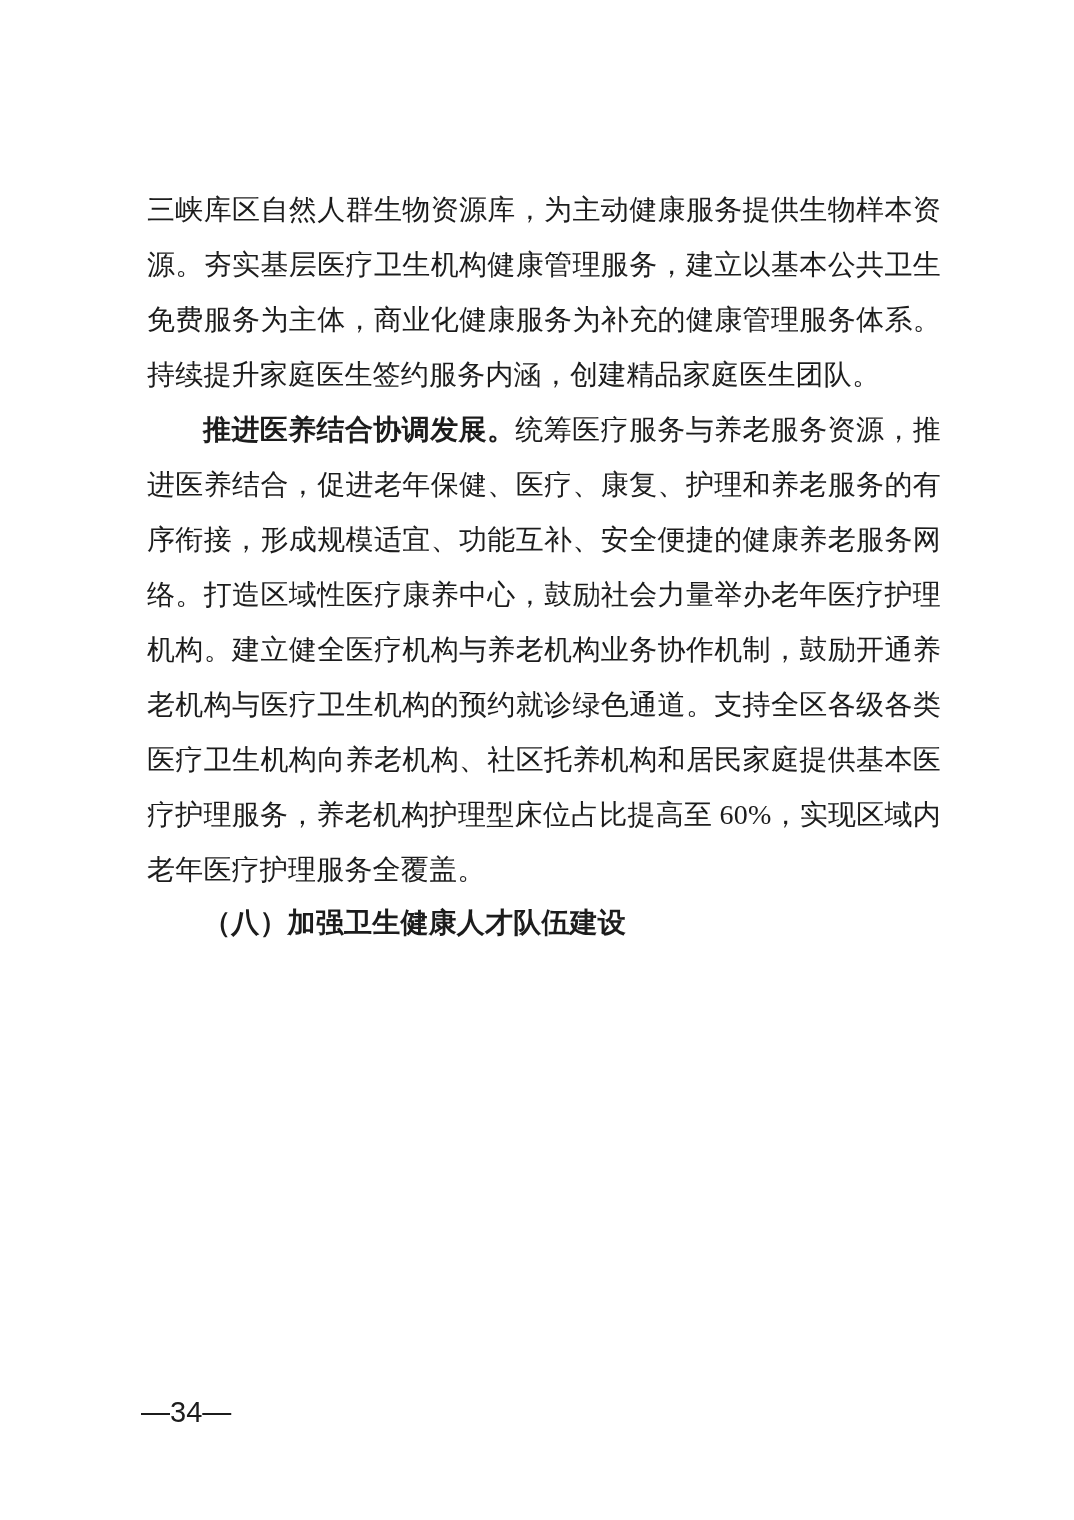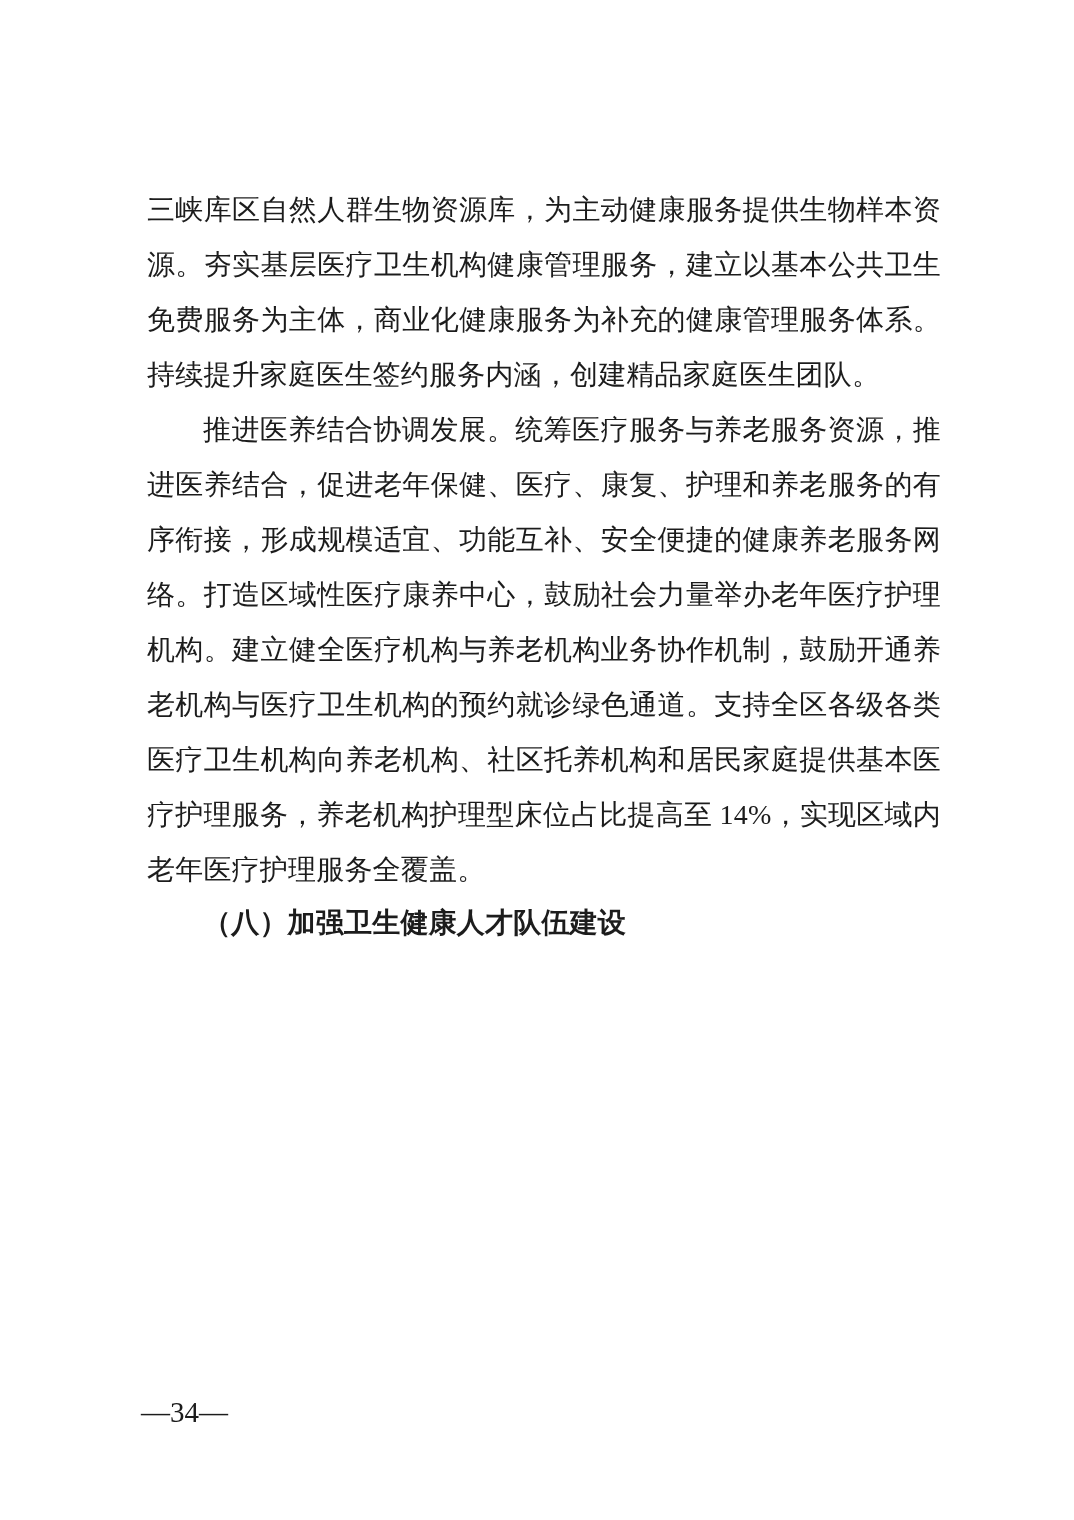--- a/index.html
+++ b/index.html
@@ -31,47 +31,47 @@
     font-size: 28px;
     line-height: 55px;
     color: #1c1c1c;
     text-align: justify;
     letter-spacing: 0.2px;
   }
   .para.indent {
     text-indent: 2em;
   }
   .lead {
-    font-weight: 400;
+    font-weight: 700;
     font-family: "Liberation Sans", "DejaVu Sans", sans-serif;
     letter-spacing: 0.2px;
   }
   .heading {
     font-weight: 700;
     font-family: Liberation Mono, monospace;
   }
   .footer {
     position: absolute;
     left: 141px;
     top: 1392px;
     font-size: 29px;
     line-height: 40px;
     color: #1c1c1c;
-    font-family: Liberation Serif, serif;
+    font-family: Liberation Sans, sans-serif;
   }
 </style>
 </head>
 <body>
 
 <div class="page">
   <div class="content">
 
     <p class="para"><span>三峡库区自然人群生物资源库，为主动健康服务提供生物样本资源。夯实基层医疗卫生机构健康管理服务，建立以基本公共卫生免费服务为主体，商业化健康服务为补充的健康管理服务体系。持续提升家庭医生签约服务内涵，创建精品家庭医生团队。</span></p>
 
-    <p class="para indent"><span class="lead">推进医养结合协调发展。</span><span>统筹医疗服务与养老服务资源，推进医养结合，促进老年保健、医疗、康复、护理和养老服务的有序衔接，形成规模适宜、功能互补、安全便捷的健康养老服务网络。打造区域性医疗康养中心，鼓励社会力量举办老年医疗护理机构。建立健全医疗机构与养老机构业务协作机制，鼓励开通养老机构与医疗卫生机构的预约就诊绿色通道。支持全区各级各类医疗卫生机构向养老机构、社区托养机构和居民家庭提供基本医疗护理服务，养老机构护理型床位占比提高至 14%，实现区域内老年医疗护理服务全覆盖。</span></p>
+    <p class="para indent"><span class="lead">推进医养结合协调发展。</span><span>统筹医疗服务与养老服务资源，推进医养结合，促进老年保健、医疗、康复、护理和养老服务的有序衔接，形成规模适宜、功能互补、安全便捷的健康养老服务网络。打造区域性医疗康养中心，鼓励社会力量举办老年医疗护理机构。建立健全医疗机构与养老机构业务协作机制，鼓励开通养老机构与医疗卫生机构的预约就诊绿色通道。支持全区各级各类医疗卫生机构向养老机构、社区托养机构和居民家庭提供基本医疗护理服务，养老机构护理型床位占比提高至 60%，实现区域内老年医疗护理服务全覆盖。</span></p>
 
 
     <p class="para indent heading"><span>（八）加强卫生健康人才队伍建设</span></p>
 
 
   </div>
 
   <div class="footer"><span>—34—</span></div>
 </div>
 

